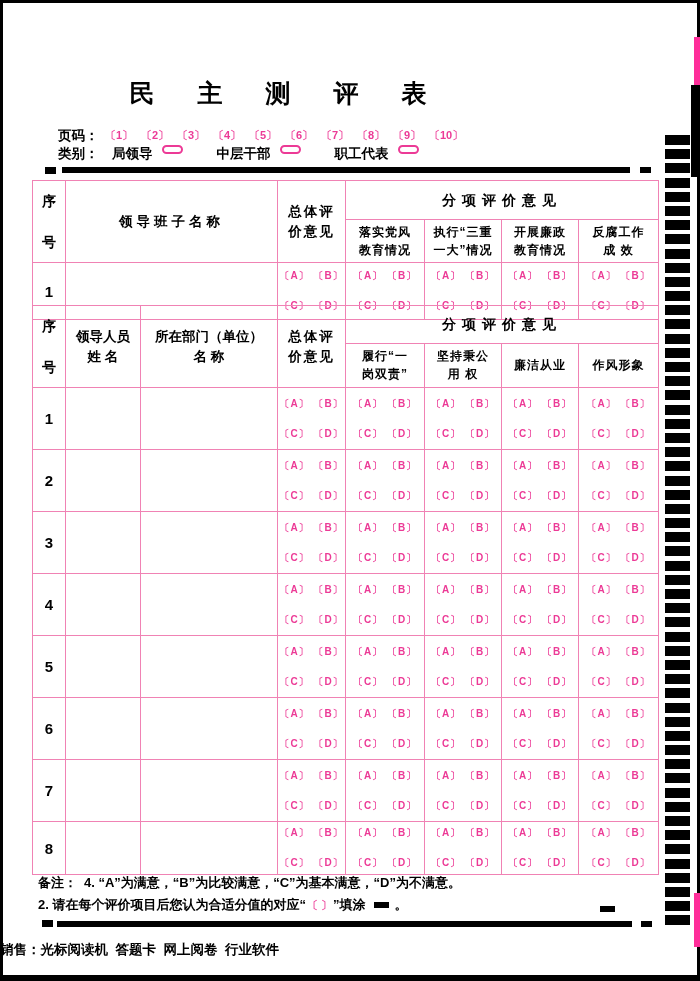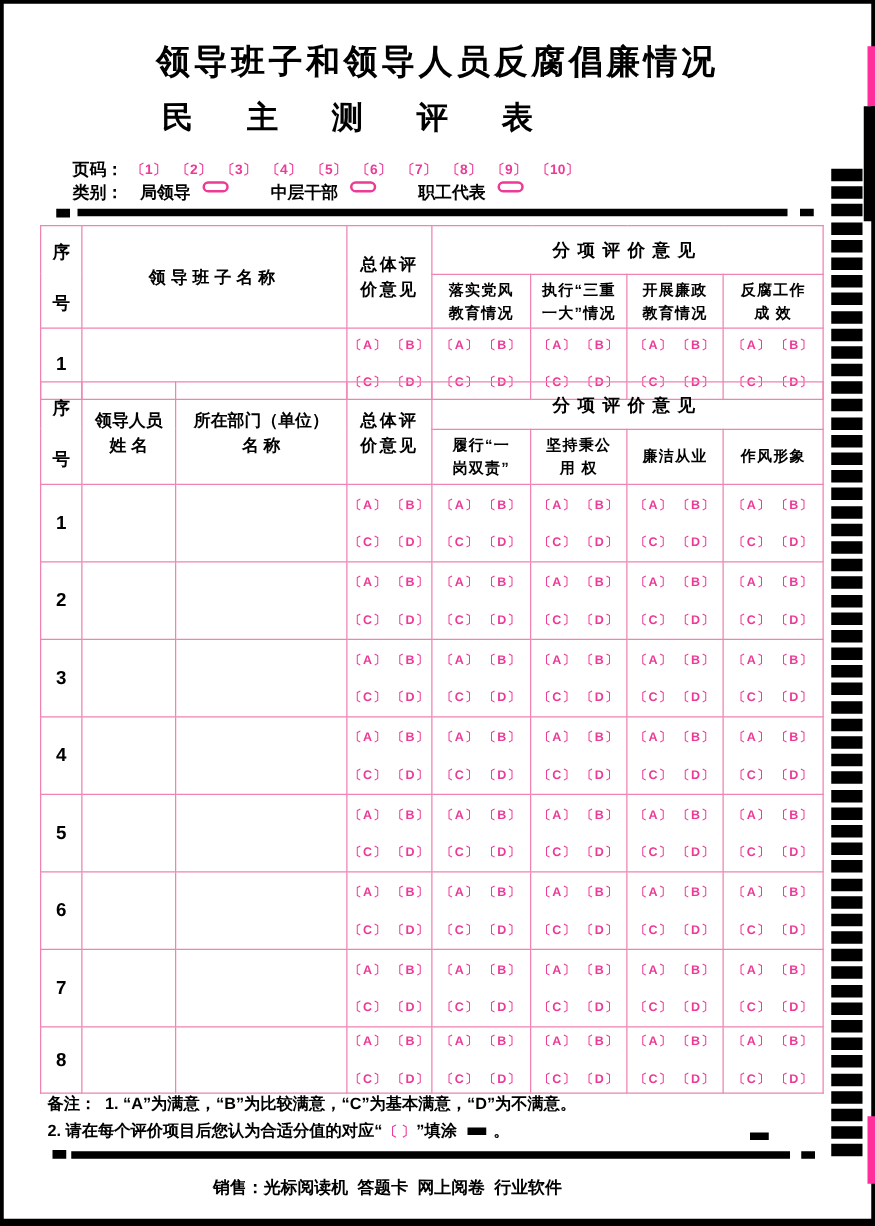--- a/index.html
+++ b/index.html
@@ -71,21 +71,21 @@
   .t td.opt div + div { margin-top:16px; }
 
   
   .notes { position:absolute; left:38px; top:874px; width:600px; font-size:13px; font-weight:bold; }
   .note-line1 { display:flex; }
   .note-label { width:46px; }
   .note-line2 { margin-top:4px; display:flex; align-items:center; }
   .pink-bracket { color:#ec3a96; font-size:11px; margin:0 1px; }
   .filled-mark { display:inline-block; width:15px; height:6px; background:#000; margin:0 6px 0 8px; }
 
-  .footer { position:absolute; left:0; top:941px; width:620px; text-align:center;
+  .footer { position:absolute; left:0; top:941px; width:620px; 
             font-size:13.5px; font-weight:bold; white-space:pre; }
 </style>
 </head>
 <body>
 
 <div class="page">
   <div class="frame"></div>
   <div class="pink-seg top"></div>
   <div class="black-bar"></div>
   <div class="pink-seg bottom"></div>
@@ -141,21 +141,20 @@
       <div class="tmark"></div>
       <div class="tmark"></div>
       <div class="tmark"></div>
       <div class="tmark"></div>
       <div class="tmark"></div>
       <div class="tmark"></div>
       <div class="tmark"></div>
       <div class="tmark"></div>
     </div>
 
-  <div class="title1">领导班子和领导人员反腐倡廉情况</div>
   <div class="title2">民 主 测 评 表</div>
 
   <div class="pagecode-row">
     <span class="row-label">页码：</span>
     <span class="pcodes" id="page-codes">
         <span class="pcode">〔1〕</span>
         <span class="pcode">〔2〕</span>
         <span class="pcode">〔3〕</span>
         <span class="pcode">〔4〕</span>
         <span class="pcode">〔5〕</span>
@@ -481,21 +480,21 @@
             <div>〔A〕 〔B〕</div>
             <div>〔C〕 〔D〕</div>
           </td>
         </tr>
       </tbody>
   </table>
 
   <div class="notes">
     <div class="note-line1">
       <span class="note-label">备注：</span>
-      <span>1. “A”为满意，“B”为比较满意，“C”为基本满意，“D”为不满意。</span>
+      <span>4. “A”为满意，“B”为比较满意，“C”为基本满意，“D”为不满意。</span>
     </div>
     <div class="note-line2">
       <span>2. 请在每个评价项目后您认为合适分值的对应“</span>
         <span class="pink-bracket">〔 〕</span>
         <span>”填涂</span>
         <span class="filled-mark"></span>
         <span>。</span>
     </div>
   </div>
   <div class="note2-dash"></div>

